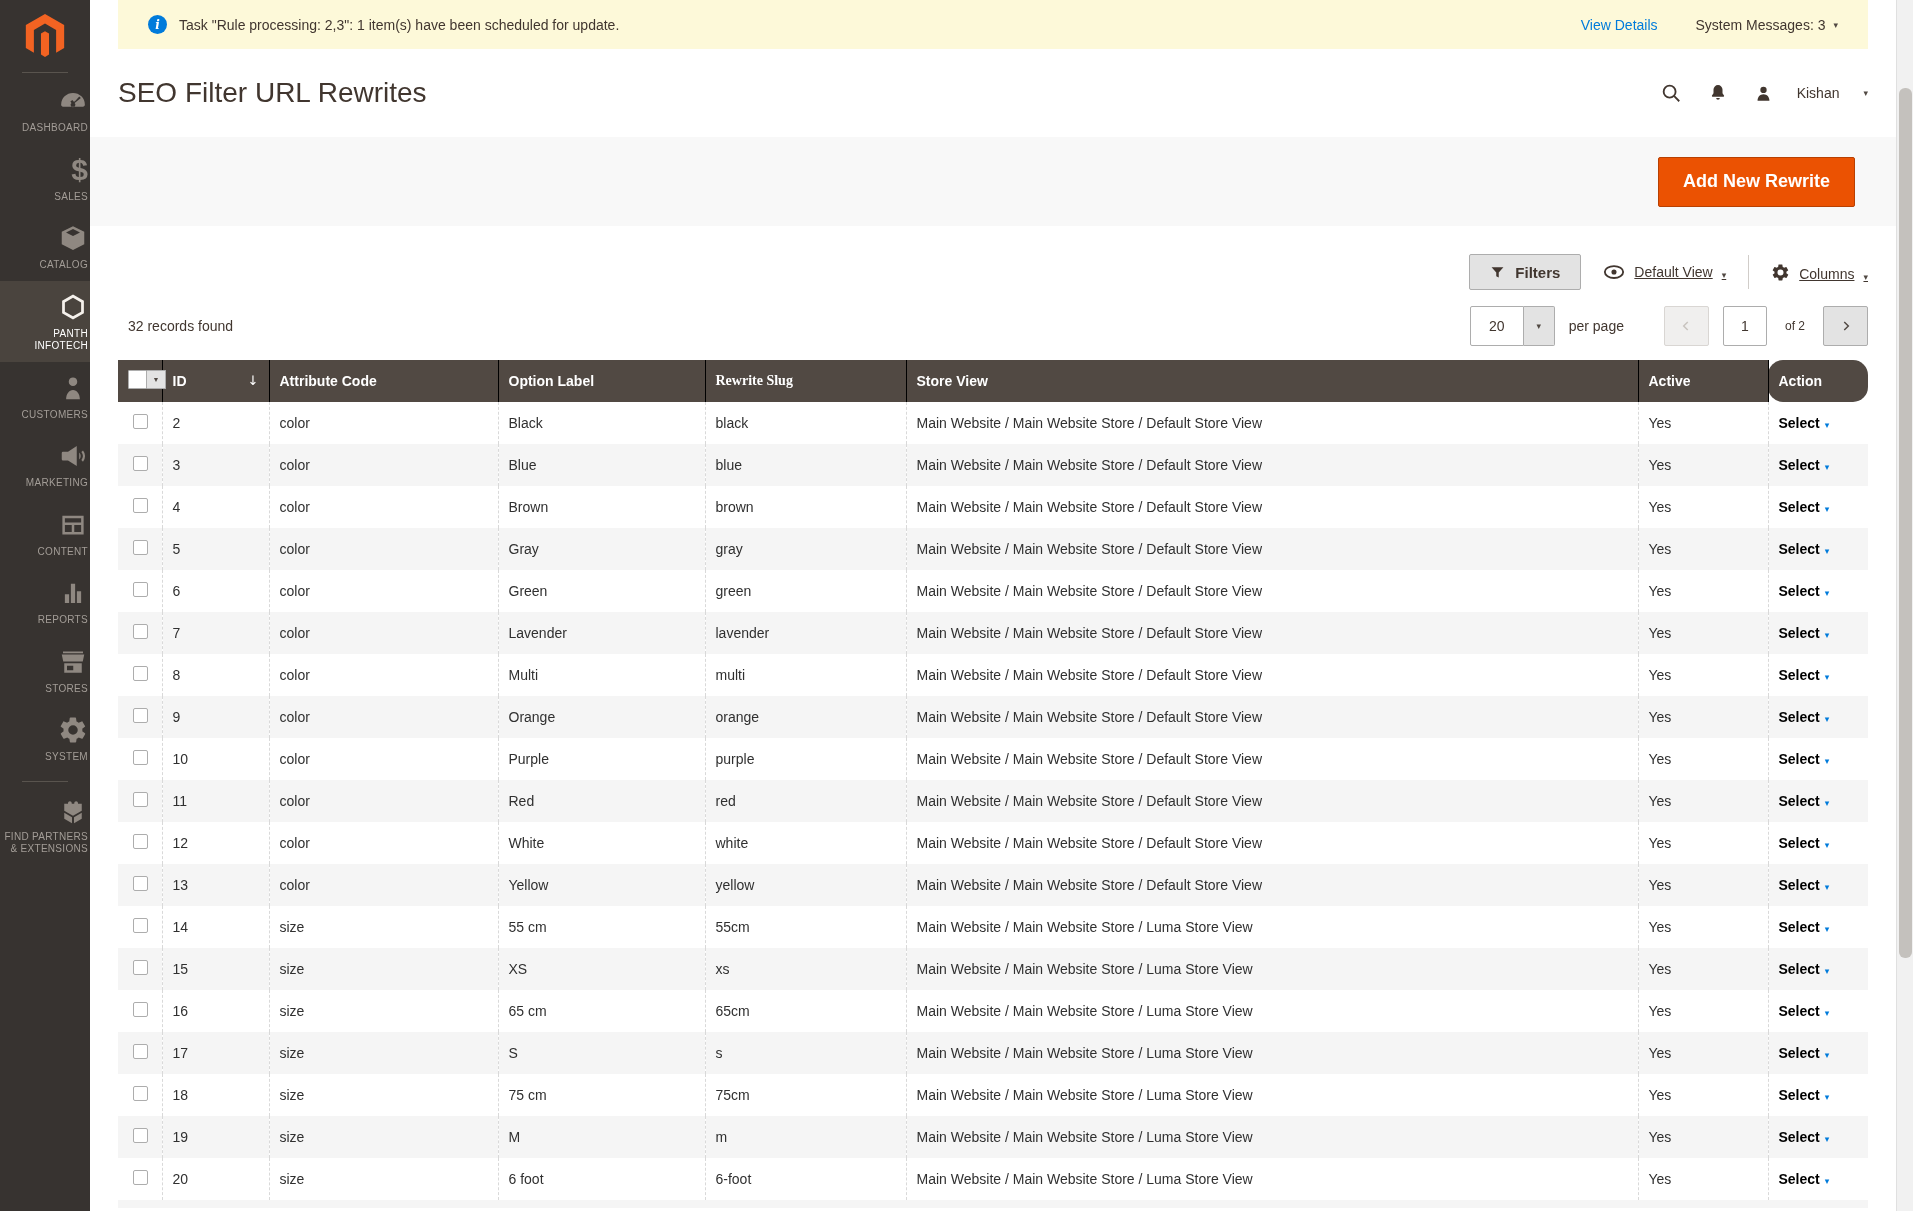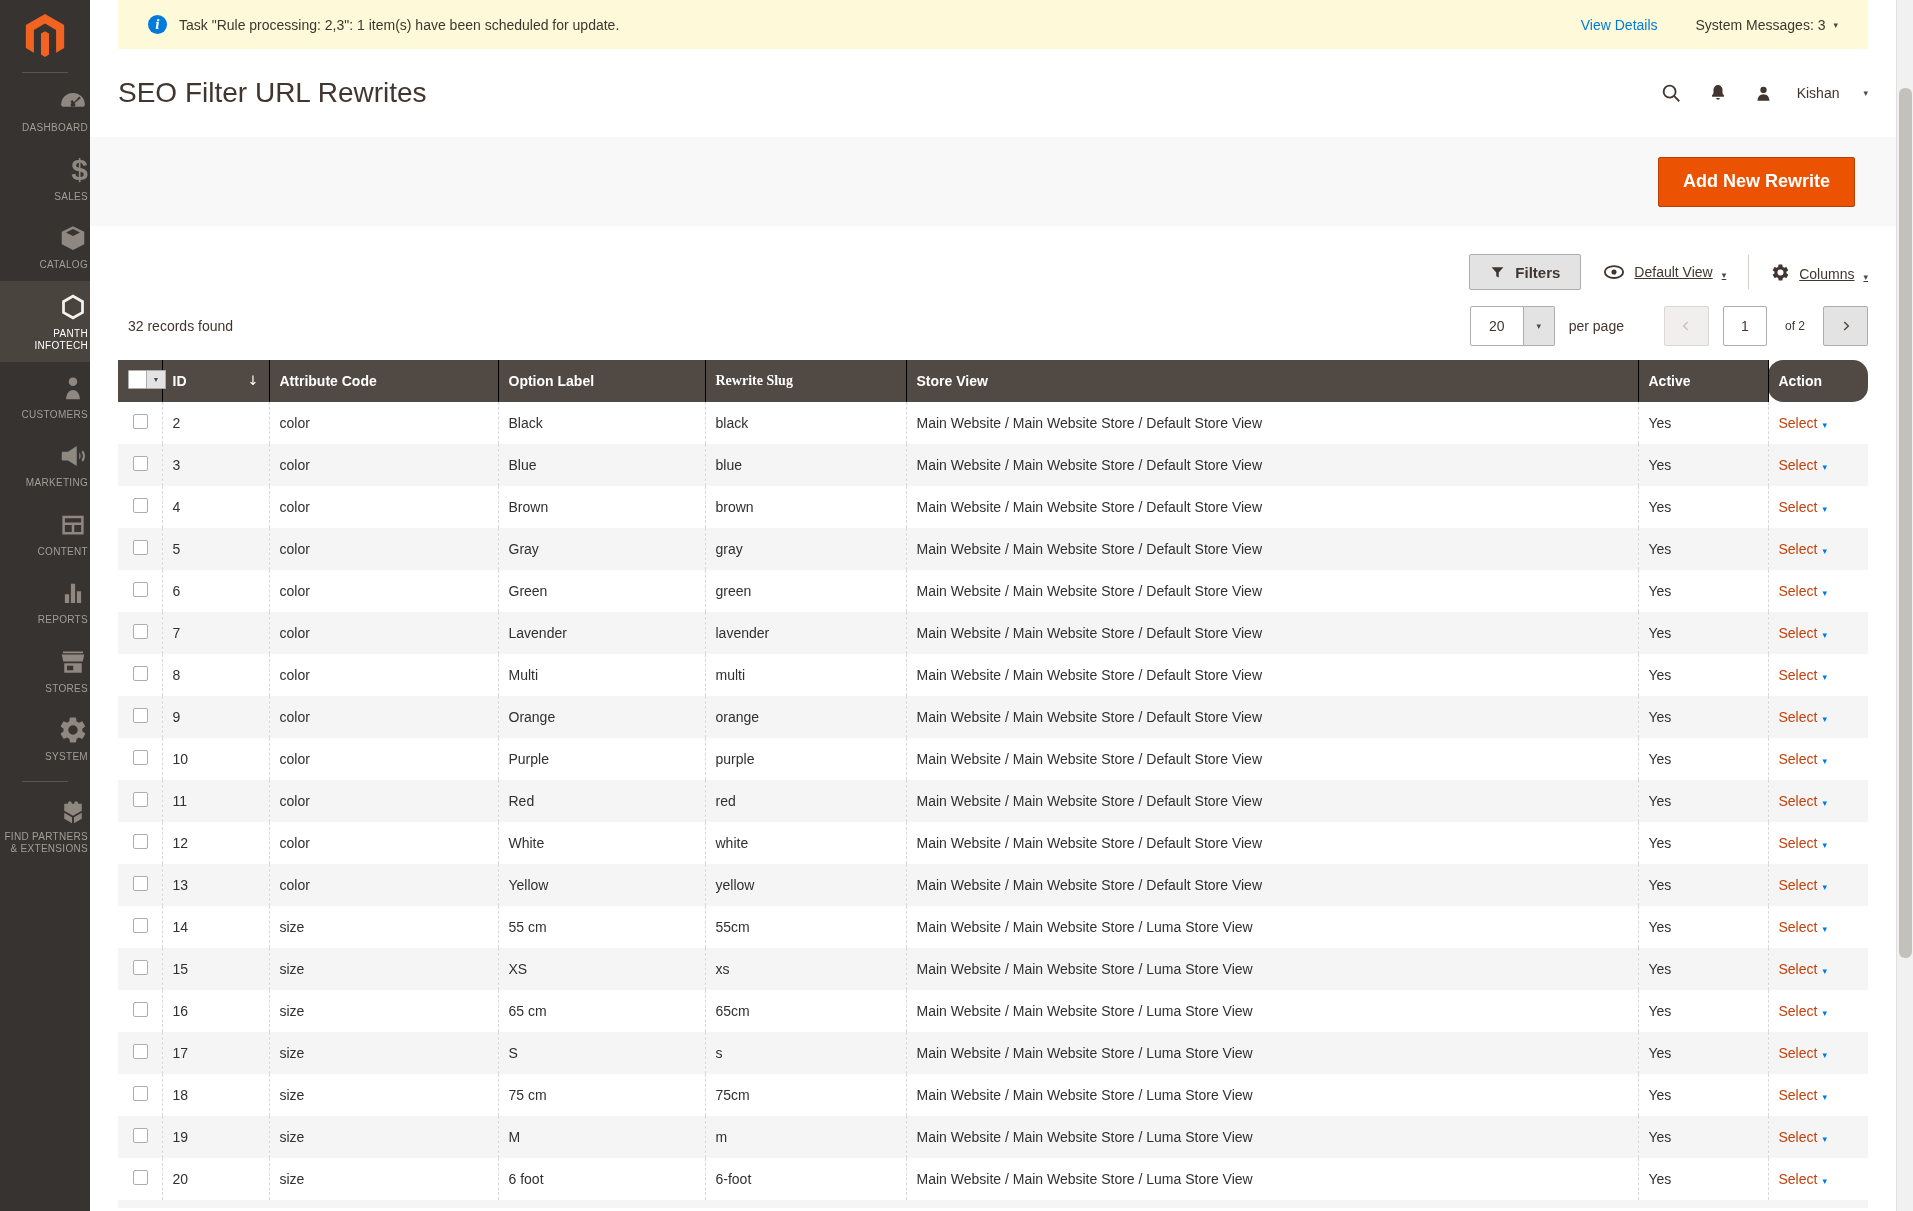--- a/index.html
+++ b/index.html
@@ -86,21 +86,21 @@
   .hcb { display:inline-flex; align-items:center; }
   .hcb .box { width:19px; height:19px; background:#fff; border:1px solid #adadad; border-radius:1px 0 0 1px; }
   .hcb .dd { width:19px; height:19px; background:#e3e3e3; border:1px solid #adadad; border-left:none;
     border-radius:0 1px 1px 0; display:flex; align-items:center; justify-content:center; font-size:7px; color:#514943; }
   table.grid tbody td { height:42px; padding:0 10px; font-size:14px; color:#303030; background:#fff;
     white-space:nowrap; overflow:hidden; }
   table.grid tbody tr.alt td { background:#f5f5f5; }
   table.grid tbody td + td { border-left:1px dashed #d9d9d9; }
   .cb { width:15px; height:15px; border:1px solid #adadad; background:#fff; display:inline-block;
     border-radius:2px; margin-left:5px; cursor:pointer; }
-  .select-link { color:#c2410c; text-decoration:none; cursor:pointer; }
+  .select-link { color:#000000; text-decoration:none; cursor:pointer;font-weight:bold; }
   .select-caret { font-size:9px; color:#007bdb; margin-left:5px; font-family:"DejaVu Sans",sans-serif; }
   .partial-row { height:8px; background:#f5f5f5; margin:0 28px; }
 
   
   .scrollbar { position:absolute; right:0; top:0; width:17px; height:1211px; background:#f1f1f1;
     border-left:1px solid #e0e0e0; }
   .scrollbar .thumb { position:absolute; left:2px; width:13px; top:88px; height:870px;
     background:#c4c1bd; border-radius:6px; }
 </style>
 </head>

